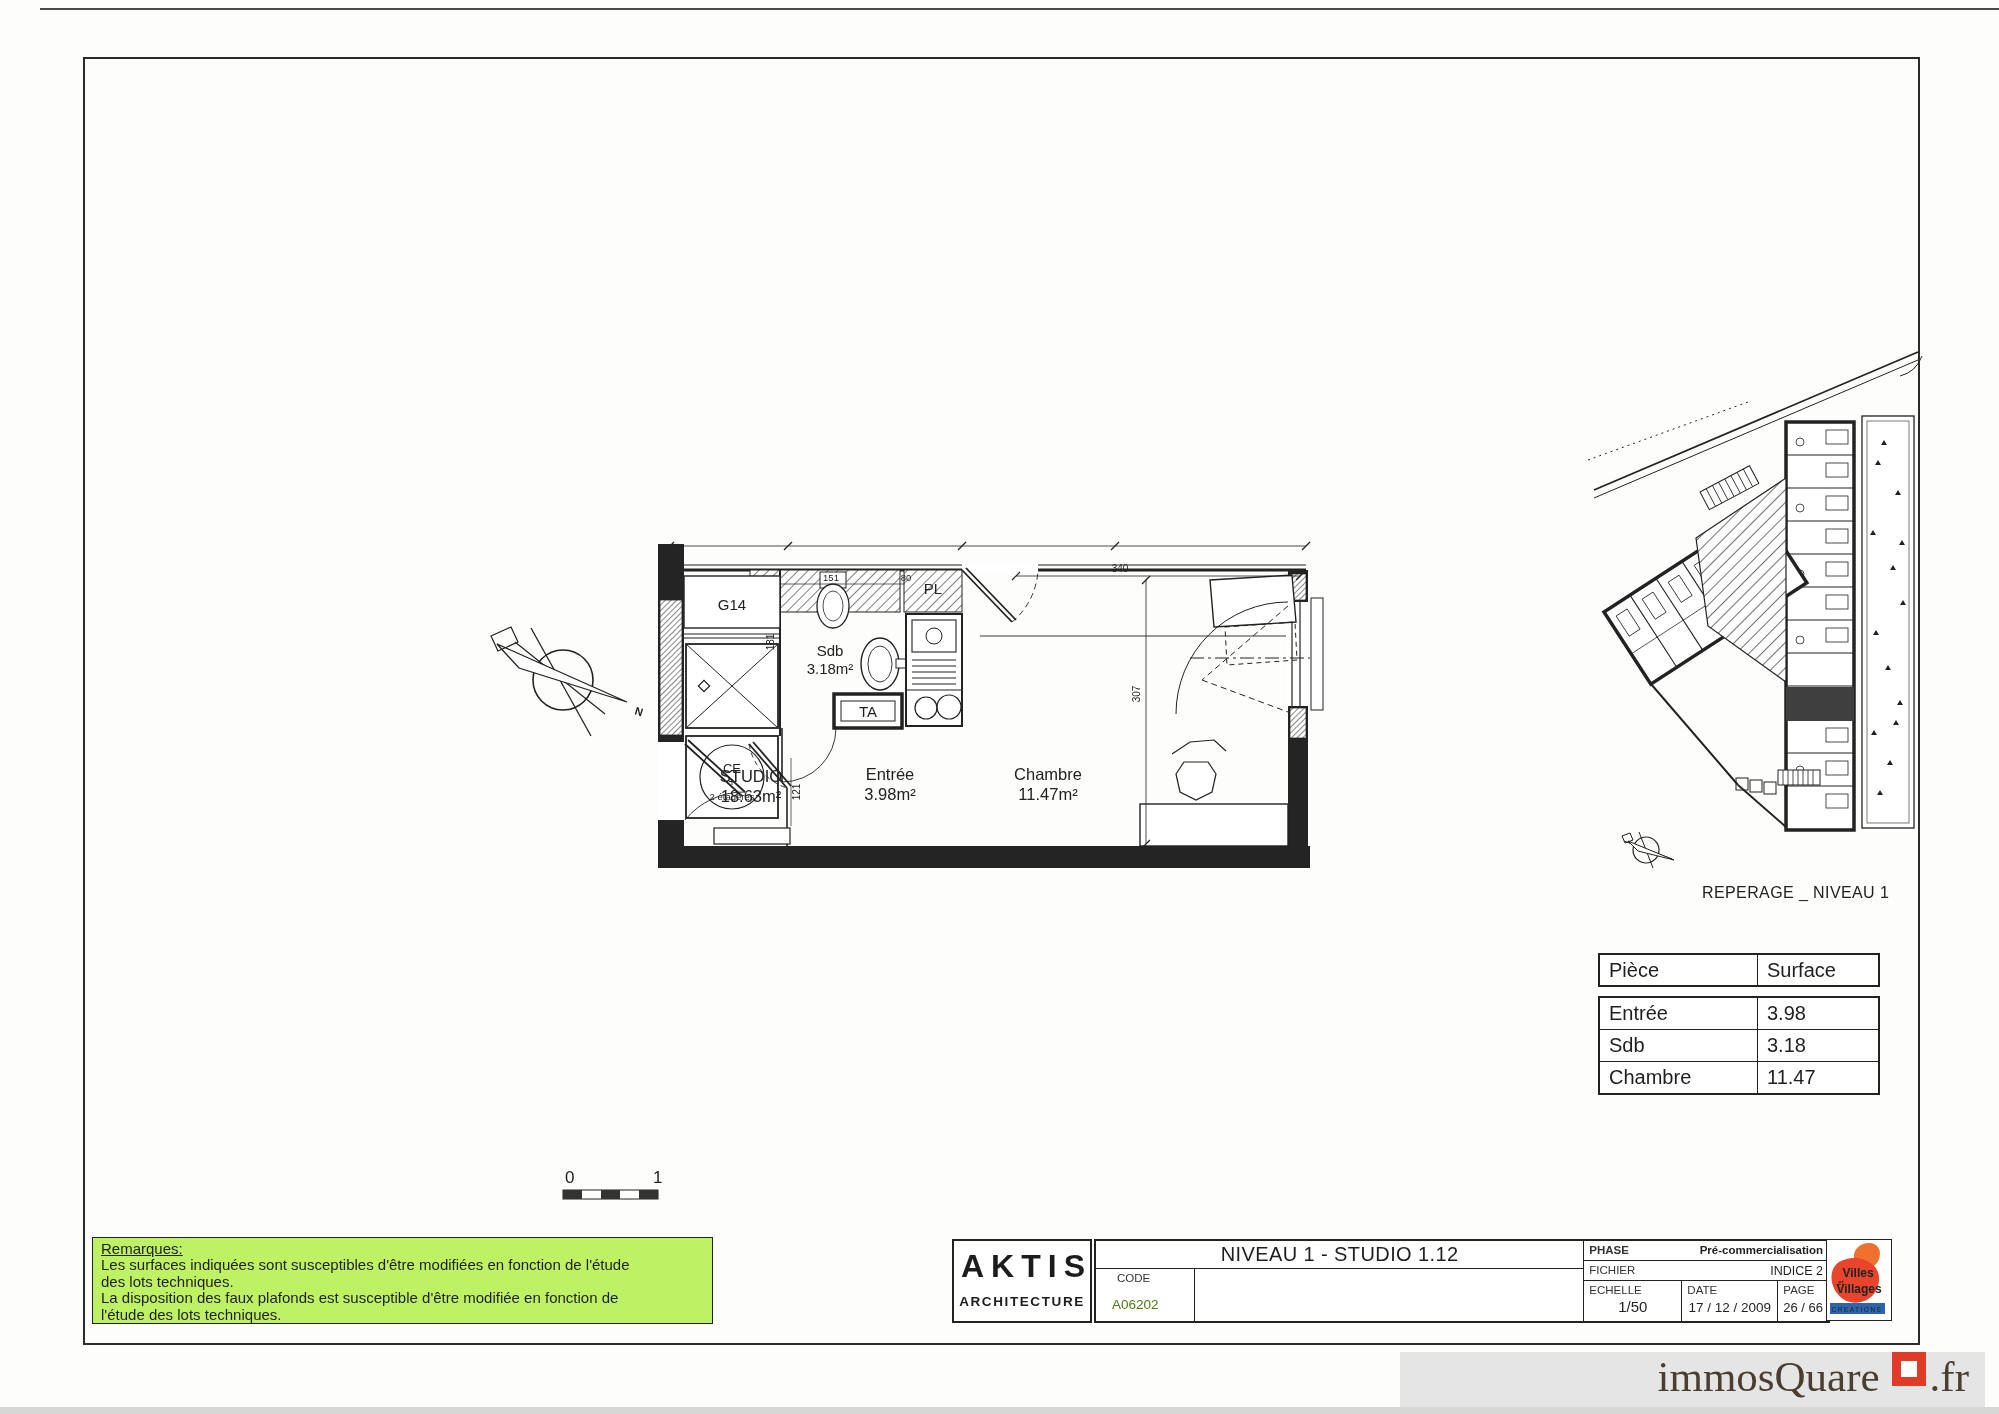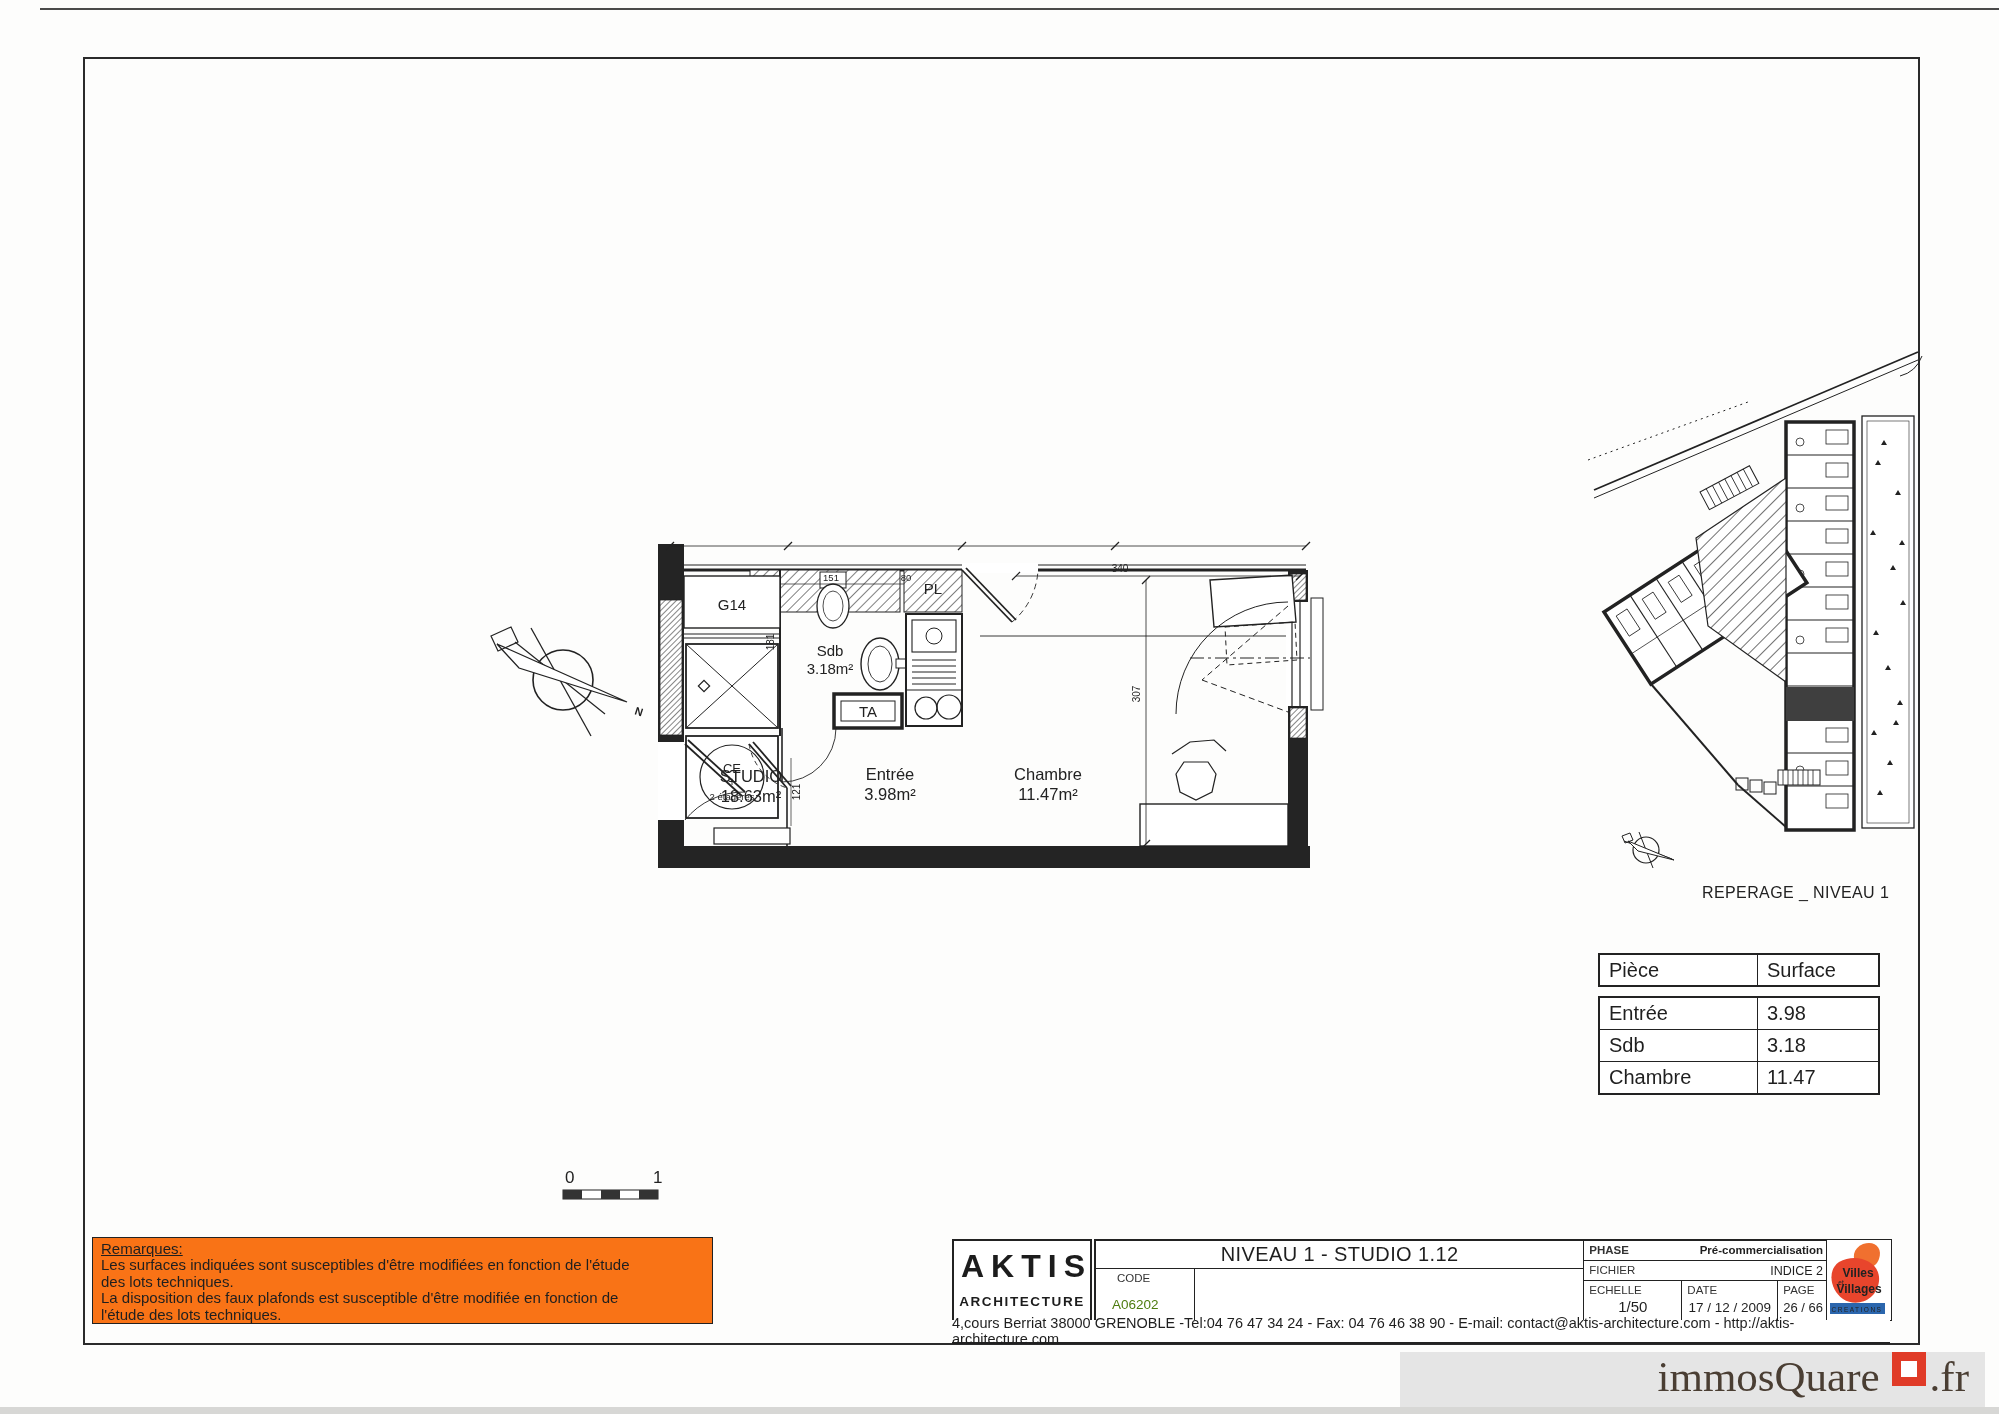--- a/index.html
+++ b/index.html
@@ -25,21 +25,21 @@
   .tbl-body{margin-top:9px;flex-direction:column;display:flex;border:2px solid #222;background:#fff;}
   .tbl-row{display:flex;height:31px;border-bottom:1.5px solid #222;}
   .tbl-row:last-child{border-bottom:none;}
   .tbl-total{margin-top:11px;height:62px;}
   .c-piece{width:148px;border-right:1.5px solid #222;padding-left:9px;display:flex;align-items:center;
            font-size:20px;}
   .c-surf{flex:1;padding-left:9px;display:flex;align-items:center;font-size:20px;}
   .c-piece.two-line{flex-direction:column;align-items:flex-start;justify-content:center;line-height:24px;}
 
   
-  .remarks{left:92px;top:1237px;width:621px;height:87px;border:1.5px solid #222;background:#f97316;
+  .remarks{left:92px;top:1237px;width:621px;height:87px;border:1.5px solid #222;background:#bef264;
            padding:3px 8px;font-size:15px;line-height:16.4px;box-sizing:border-box;}
   .remarks .rt{text-decoration:underline;}
 
   
   .aktis-box{left:952px;top:1239px;width:136px;height:80px;border:2px solid #222;background:#fff;text-align:center;}
   .aktis-name{margin-top:7px;font-size:32px;font-weight:700;letter-spacing:7px;padding-left:7px;color:#1c1c1c;}
   .aktis-sub{margin-top:9px;font-size:13.5px;font-weight:700;letter-spacing:1.6px;color:#1c1c1c;}
   .tb-main{left:1094px;top:1239px;width:732px;height:80px;border:2px solid #222;background:#fff;display:flex;}
   .tb-a{width:488px;display:flex;flex-direction:column;}
   .tb-title{height:27px;border-bottom:1.5px solid #222;display:flex;align-items:center;justify-content:center;
@@ -440,21 +440,20 @@
       <path d="M36,4 C48,0 56,8 52,19 C49,28 38,31 31,25 C24,19 26,8 36,4" fill="#f0702f"></path>
       <path d="M12,22 C30,12 54,22 52,41 C50,60 30,68 16,59 C3,50 0,30 12,22" fill="#e8452c"></path>
       <text x="31" y="37" font-size="12" fill="#fff" text-anchor="middle" font-weight="bold">Villes</text>
       <text x="14" y="45" font-size="6.5" fill="#fff" text-anchor="middle">et</text>
       <text x="32" y="53" font-size="12" fill="#fff" text-anchor="middle" font-weight="bold">Villages</text>
       <rect x="3" y="63" width="55" height="11" fill="#2b66ad"></rect>
       <text x="30" y="71.5" font-size="6.5" fill="#fff" text-anchor="middle" letter-spacing="1.5">CREATIONS</text>
     </svg>
   </div>
 
-  <div class="abs contact">4,cours Berriat 38000 GRENOBLE -Tel:04 76 47 34 24 - Fax: 04 76 46 38 90 - E-mail: contact@aktis-architecture.com - http://aktis-architecture.com</div>
 
   <div class="abs immo">
     <span>immosQuare</span>
     <span class="sq">
         <span class="sq-in"></span>
       </span>
     <span>.fr</span>
   </div>
 
   <div class="abs scan-bottom"></div>

